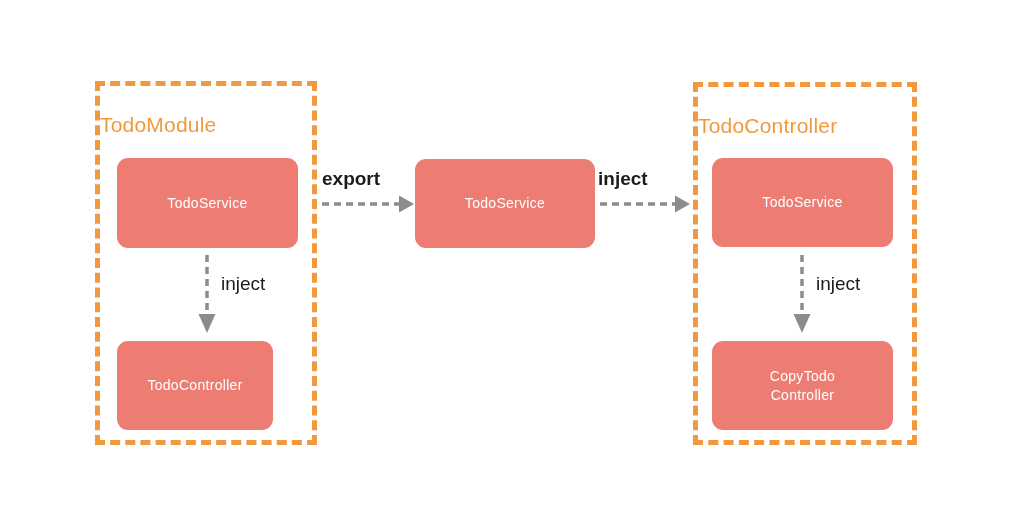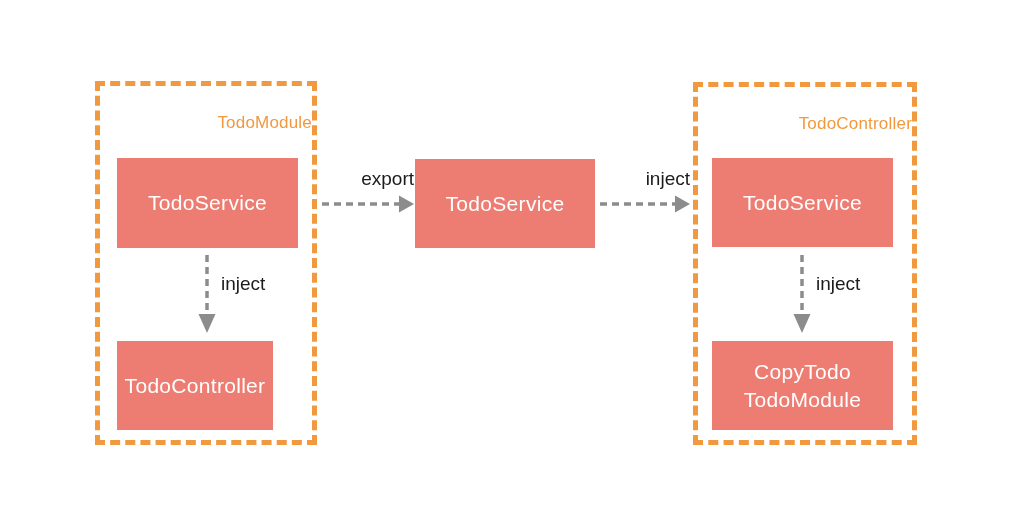--- a/index.html
+++ b/index.html
@@ -38,49 +38,51 @@
     fill: var(--arrow-gray);
   }
 
   .module {
     position: absolute;
     border: 5px dashed var(--accent-orange);
     background: transparent;
   }
   .module-title {
     margin-top: 27px;
-    text-align: right;
-    font-size: 17px;
+    text-align: left;
+    font-size: 21px;
     letter-spacing: 0.2px;
     color: var(--accent-orange);
   }
 
   .node {
     position: absolute;
     background: var(--box-fill);
     color: var(--box-text);
     display: flex;
     align-items: center;
     justify-content: center;
     text-align: center;
-    font-size: 21px;
+    font-size: 14px;
     letter-spacing: 0.3px;
     line-height: 1.3;
     padding: 0 24px;
+    border-radius: 11px;
   }
 
   .edge-label {
     position: absolute;
     color: var(--label-text);
     font-size: 19px;
     line-height: 21px;
   }
   .edge-label.centered {
     width: 92px;
-    text-align: right;
+    text-align: left;
+    font-weight: bold;
   }
 </style>
 </head>
 <body>
 
 <div class="canvas">
 
   <svg class="overlay" viewBox="0 0 1024 519" aria-hidden="true">
     <g>
       <line x1="322" y1="204" x2="399" y2="204"></line>
@@ -109,21 +111,21 @@
   </div>
 
   <div class="node" style="left:117px; top:158px; width:181px; height:90px;">TodoService</div>
 
   <div class="node" style="left:117px; top:341px; width:156px; height:89px;">TodoController</div>
 
   <div class="node" style="left:415px; top:159px; width:180px; height:89px;">TodoService</div>
 
   <div class="node" style="left:712px; top:158px; width:181px; height:89px;">TodoService</div>
 
-  <div class="node" style="left:712px; top:341px; width:181px; height:89px;">CopyTodo TodoModule</div>
+  <div class="node" style="left:712px; top:341px; width:181px; height:89px;">CopyTodo Controller</div>
 
   <div class="edge-label centered" style="left:322px; top:168px;">export</div>
 
   <div class="edge-label centered" style="left:598px; top:168px;">inject</div>
 
   <div class="edge-label" style="left:221px; top:273px;">inject</div>
 
   <div class="edge-label" style="left:816px; top:273px;">inject</div>
 
 </div>

